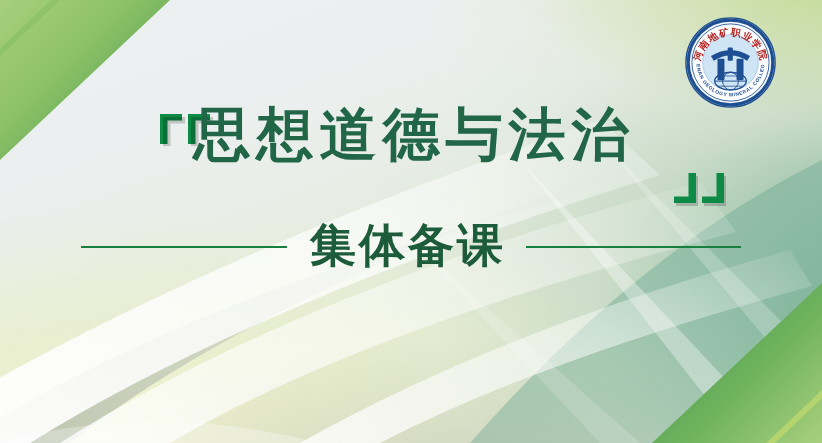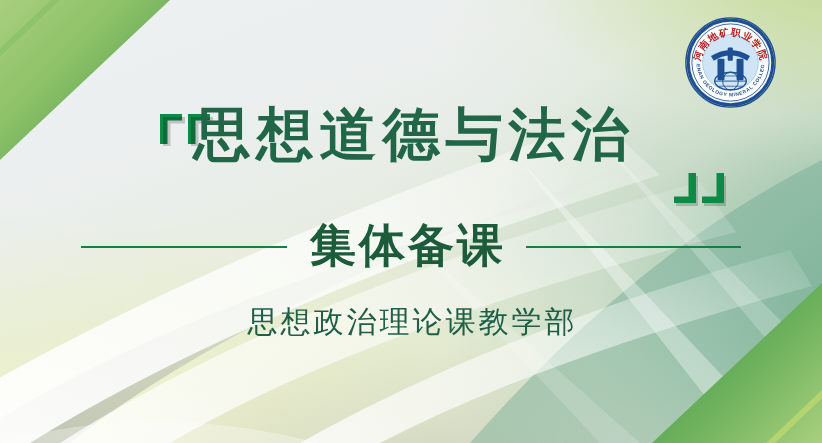--- a/index.html
+++ b/index.html
@@ -307,15 +307,14 @@
   </svg>
 
   <div id="main-title">思想道德与法治</div>
 
   <div id="subtitle-row">
     <div class="rule" id="rule-left"></div>
     <div id="subtitle">集体备课</div>
     <div class="rule" id="rule-right"></div>
   </div>
 
-  <div id="dept">思想政治理论课教学部</div>
 
 </div>
 
 </body></html>

